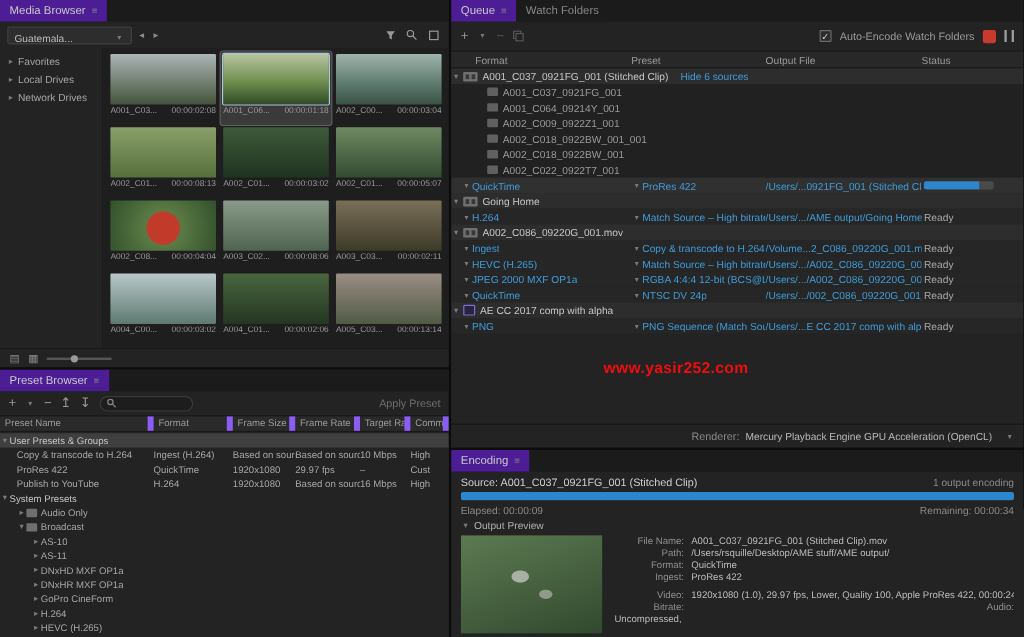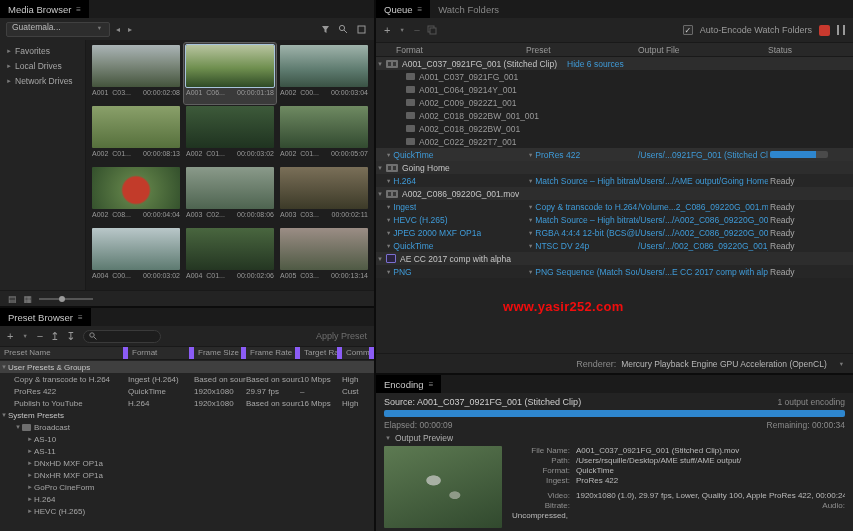--- a/index.html
+++ b/index.html
@@ -3,30 +3,30 @@
 <meta charset="utf-8">
 <style>
 *{box-sizing:border-box}
 html,body{margin:0;padding:0}
 body{width:853px;height:531px;background:#0c0c0c;font-family:"Liberation Sans",sans-serif;font-size:9px;color:#b0b0b0;overflow:hidden;position:relative}
 .app{display:flex;gap:2px;width:853px;height:531px}
 .left{width:374px;display:flex;flex-direction:column;gap:2px}
 .right{flex:1;display:flex;flex-direction:column;gap:2px;min-width:0}
 .panel{background:#232323;display:flex;flex-direction:column;min-height:0;overflow:hidden}
 .tabbar{height:18px;background:#1b1b1b;display:flex;align-items:stretch;flex:none}
-.tab{padding:0 8px;display:flex;align-items:center;gap:5px;background:#000000;color:#c9c9c9;font-size:9.5px;white-space:nowrap}
+.tab{padding:0 8px;display:flex;align-items:center;gap:5px;background:#4c1d95;color:#c9c9c9;font-size:9.5px;white-space:nowrap}
 .tab.inactive{background:#1b1b1b;color:#878787}
 .pmenu{color:#8a8a8a;font-size:8px}
 .tri{color:#7a7a7a;font-size:7px;width:8px;display:inline-block;text-align:center;flex:none}
 .chev{color:#7a7a7a;font-size:6.5px;margin:0 3px;flex:none}
 .blue{color:#3f9bd8;white-space:nowrap;overflow:hidden}
 .dim{color:#8a8a8a}
 
 .mb-nav{height:22px;display:flex;align-items:center;gap:4px;padding:0 6px;flex:none}
-.dropdown{height:15px;min-width:104px;background:#2d2d2d;border:1px solid #404040;border-radius:2px;display:flex;align-items:flex-end;justify-content:space-between;padding:4px 5px;color:#bbb;font-size:8.5px}
+.dropdown{height:15px;min-width:104px;background:#2d2d2d;border:1px solid #404040;border-radius:2px;display:flex;align-items:flex-start;justify-content:space-between;padding:4px 5px;color:#bbb;font-size:8.5px}
 .navbtn{color:#8a8a8a;padding:0 2px;font-size:8px}
 .iconbtn{display:inline-flex;align-items:center;justify-content:center;width:14px;height:14px}
 .mb-body{flex:1;display:flex;min-height:0}
 .mb-tree{width:86px;background:#232323;border-right:1px solid #191919;padding-top:3px;flex:none}
 .tree-item{height:15px;display:flex;align-items:center;gap:2px;padding-left:5px;color:#a6a6a6;font-size:8.5px;white-space:nowrap}
 .mb-grid{flex:1;background:#1e1e1e;display:grid;grid-template-columns:repeat(3,1fr);grid-auto-rows:61px;padding:3px 4px 0 4px;column-gap:2px}
 .cell{padding:2px;border-radius:2px}
 .cell .thumb{height:42px;border-radius:1px}
 .cell .cap{display:flex;justify-content:space-between;font-size:7px;color:#9a9a9a;margin-top:2px;white-space:nowrap;overflow:hidden;gap:2px}
 .cell.selected{background:#3a3a3a;outline:1px solid #606060}
@@ -319,20 +319,25 @@
           <span class="pcol-size">1920x1080</span>
           <span class="pcol-rate">Based on source</span>
           <span class="pcol-tgt">16 Mbps</span>
           <span class="pcol-comm">High</span>
         </div>
         <div class="prow group">
             <span class="tri">▾</span>
             <span>System Presets</span>
           </div>
         <div class="prow ind1">
+            <span class="tri">▸</span>
+            <span class="mini-ic"></span>
+            <span>Audio Only</span>
+          </div>
+        <div class="prow ind1">
             <span class="tri">▾</span>
             <span class="mini-ic"></span>
             <span>Broadcast</span>
           </div>
         <div class="prow ind2">
             <span class="tri">▸</span>
             <span>AS-10</span>
           </div>
         <div class="prow ind2">
             <span class="tri">▸</span>

